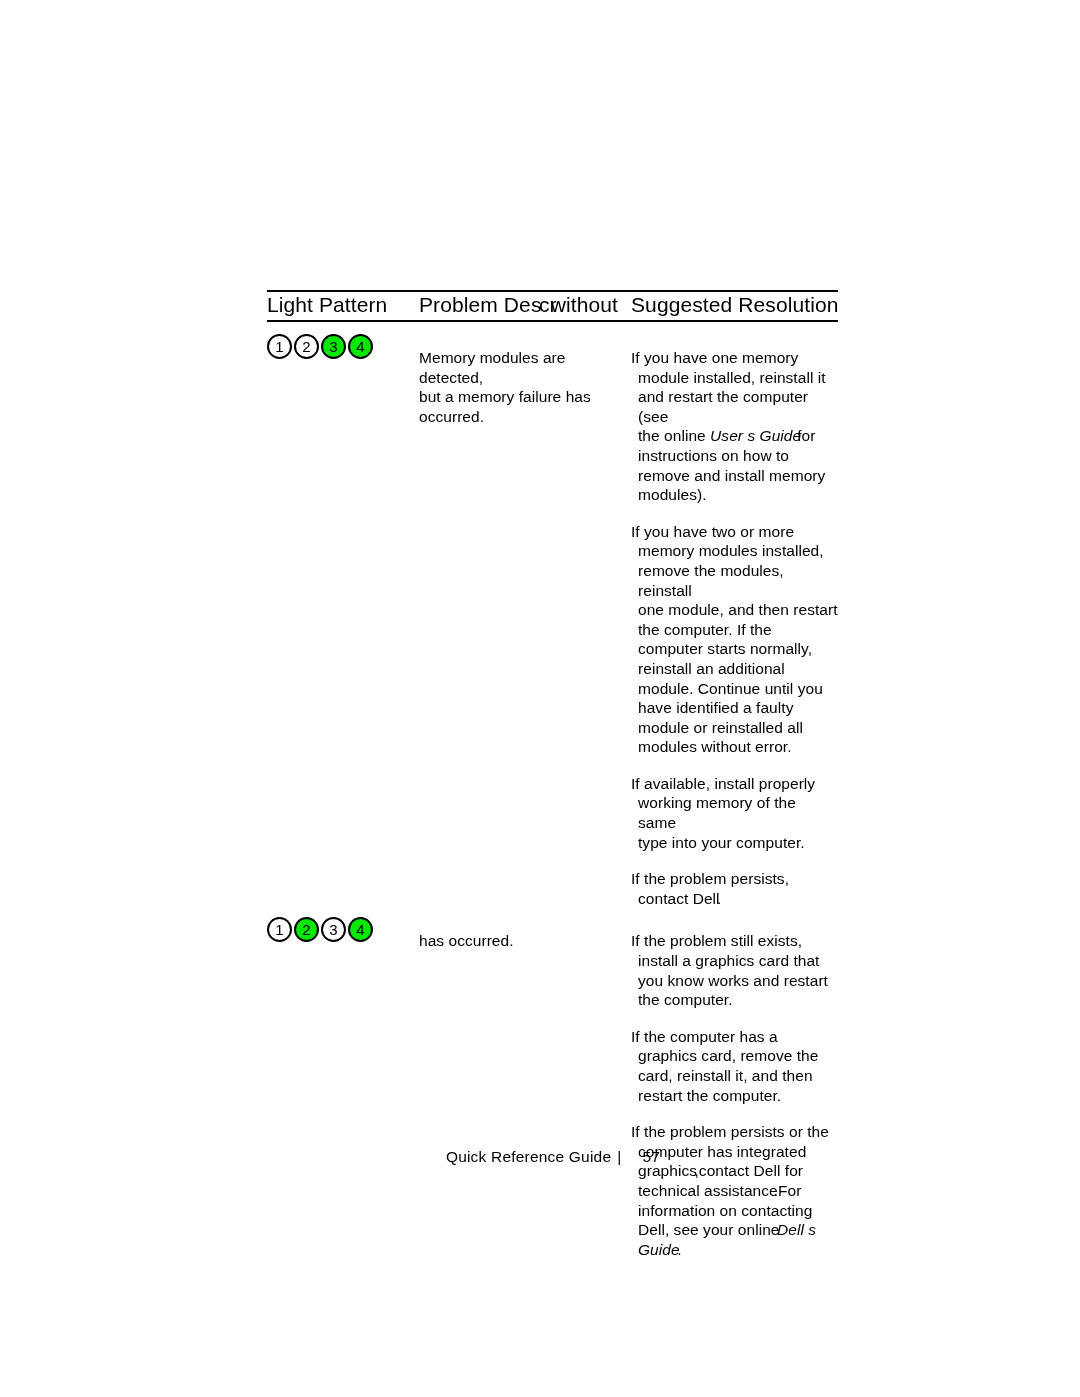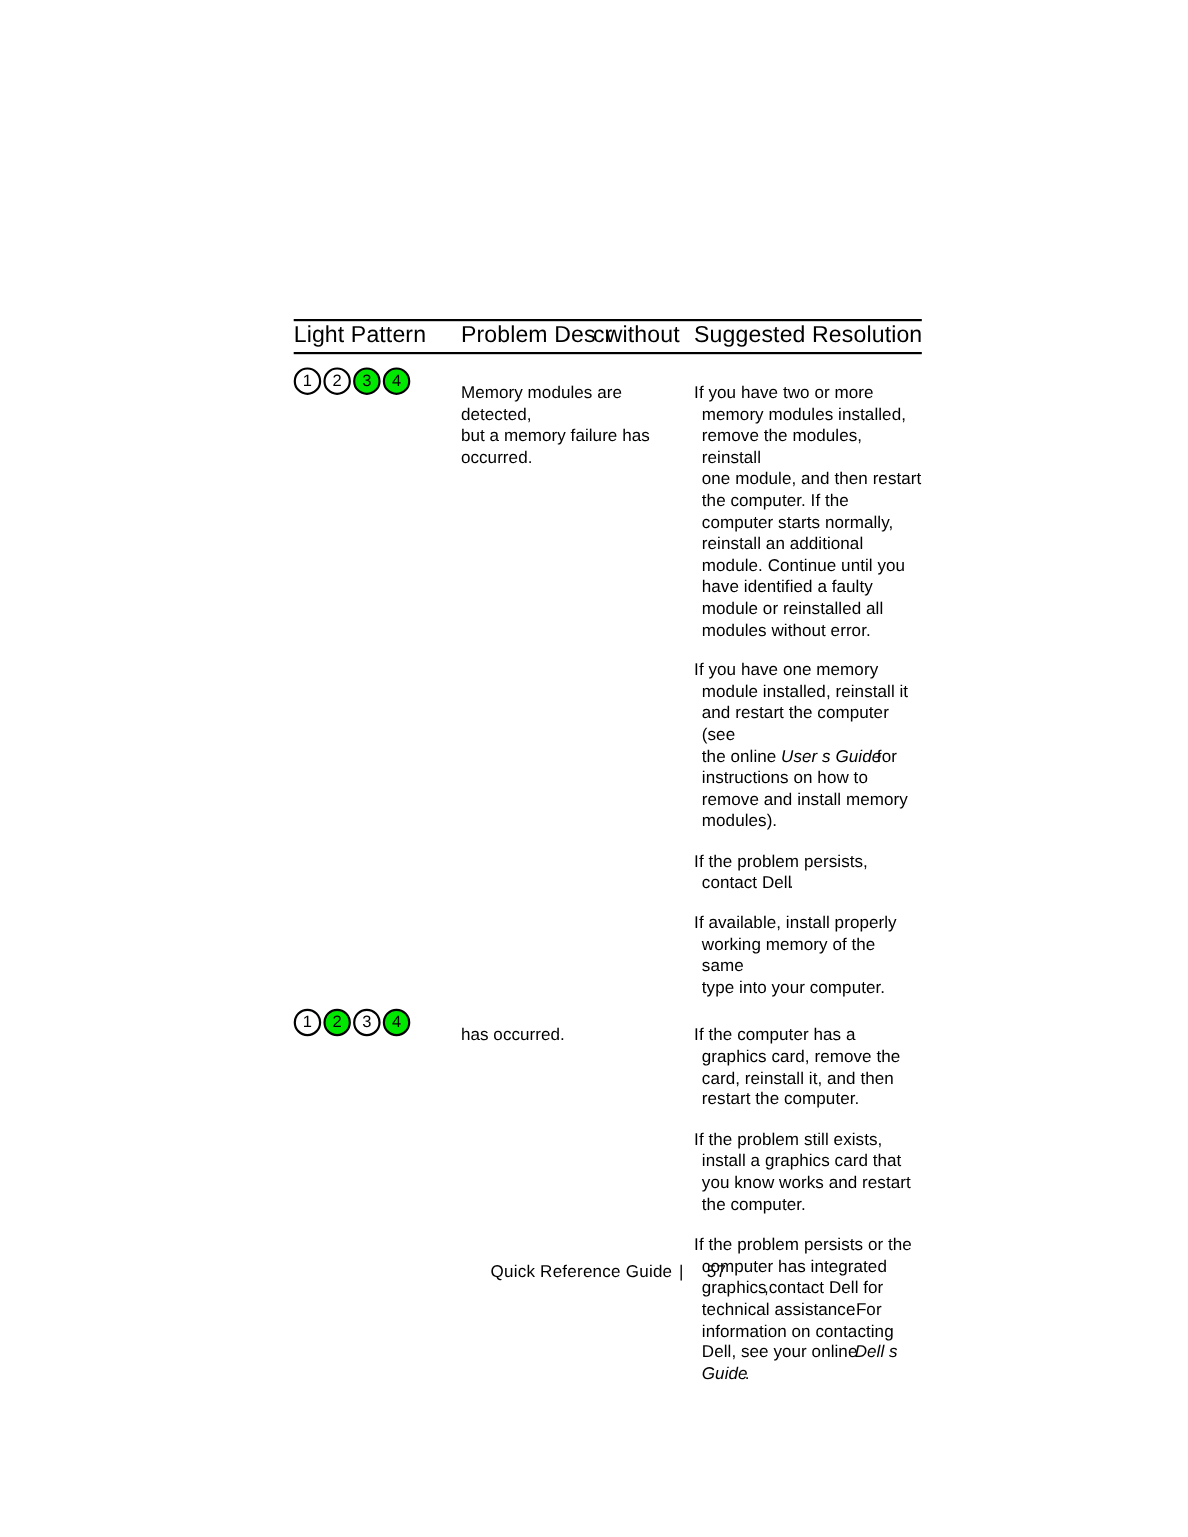--- a/index.html
+++ b/index.html
@@ -158,54 +158,54 @@
 
       <div class="col-problem cell-text problem-cell">
         <div class="para">
           <span>Memory modules are detected,</span>
           <span class="cont">but a memory failure has</span>
           <span class="cont">occurred.</span>
         </div>
       </div>
 
       <div class="col-resolve cell-text">
+        <div class="para">
+          <span>If you have one memory</span>
+          <span class="cont">module installed, reinstall it</span>
+          <span class="cont">and restart the computer (see</span>
+          <span class="cont"><span>the online </span><i>User s Guide</i><span class="squeeze-sm">for</span></span>
+          <span class="cont">instructions on how to</span>
+          <span class="cont">remove and install memory</span>
+          <span class="cont">modules).</span>
+        </div>
+
         <div class="para">
           <span>If you have two or more</span>
           <span class="cont">memory modules installed,</span>
           <span class="cont">remove the modules, reinstall</span>
           <span class="cont">one module, and then restart</span>
           <span class="cont">the computer. If the</span>
           <span class="cont">computer starts normally,</span>
           <span class="cont">reinstall an additional</span>
           <span class="cont">module. Continue until you</span>
           <span class="cont">have identified a faulty</span>
           <span class="cont">module or reinstalled all</span>
           <span class="cont">modules without error.</span>
         </div>
 
         <div class="para">
-          <span>If you have one memory</span>
-          <span class="cont">module installed, reinstall it</span>
-          <span class="cont">and restart the computer (see</span>
-          <span class="cont"><span>the online </span><i>User s Guide</i><span class="squeeze-sm">for</span></span>
-          <span class="cont">instructions on how to</span>
-          <span class="cont">remove and install memory</span>
-          <span class="cont">modules).</span>
-        </div>
-
-        <div class="para">
-          <span>If the problem persists,</span>
-          <span class="cont"><span>contact Dell</span><span class="squeeze-xs">.</span></span>
-        </div>
-
-        <div class="para">
           <span>If available, install properly</span>
           <span class="cont">working memory of the same</span>
           <span class="cont">type into your computer.</span>
         </div>
+
+        <div class="para">
+          <span>If the problem persists,</span>
+          <span class="cont"><span>contact Dell</span><span class="squeeze-xs">.</span></span>
+        </div>
       </div>
     </div>
 
     <div class="body-row row-2">
 
       <div class="col-light">
         <div class="lights">
           <div class="lamp">
               <span>1</span>
             </div>
@@ -221,32 +221,32 @@
         </div>
       </div>
 
       <div class="col-problem cell-text problem-cell">
         <div class="para">
           <span class="cont">has occurred.</span>
         </div>
       </div>
 
       <div class="col-resolve cell-text">
+        <div class="para">
+          <span>If the problem still exists,</span>
+          <span class="cont">install a graphics card that</span>
+          <span class="cont">you know works and restart</span>
+          <span class="cont">the computer.</span>
+        </div>
+
         <div class="para">
           <span>If the computer has a</span>
           <span class="cont">graphics card, remove the</span>
           <span class="cont">card, reinstall it, and then</span>
           <span class="cont">restart the computer.</span>
-        </div>
-
-        <div class="para">
-          <span>If the problem still exists,</span>
-          <span class="cont">install a graphics card that</span>
-          <span class="cont">you know works and restart</span>
-          <span class="cont">the computer.</span>
         </div>
 
         <div class="para">
           <span>If the problem persists or the</span>
           <span class="cont">computer has integrated</span>
           <span class="cont"><span>graphics</span><span class="squeeze-xs">,contact Dell for</span></span>
           <span class="cont"><span>technical assistance</span><span class="squeeze-sm">.For</span></span>
           <span class="cont">information on contacting</span>
           <span class="cont"><span>Dell, see your online</span><i class="squeeze-xs">Dell s</i></span>
           <span class="cont"><i>Guide</i><span class="squeeze-xs">.</span></span>

